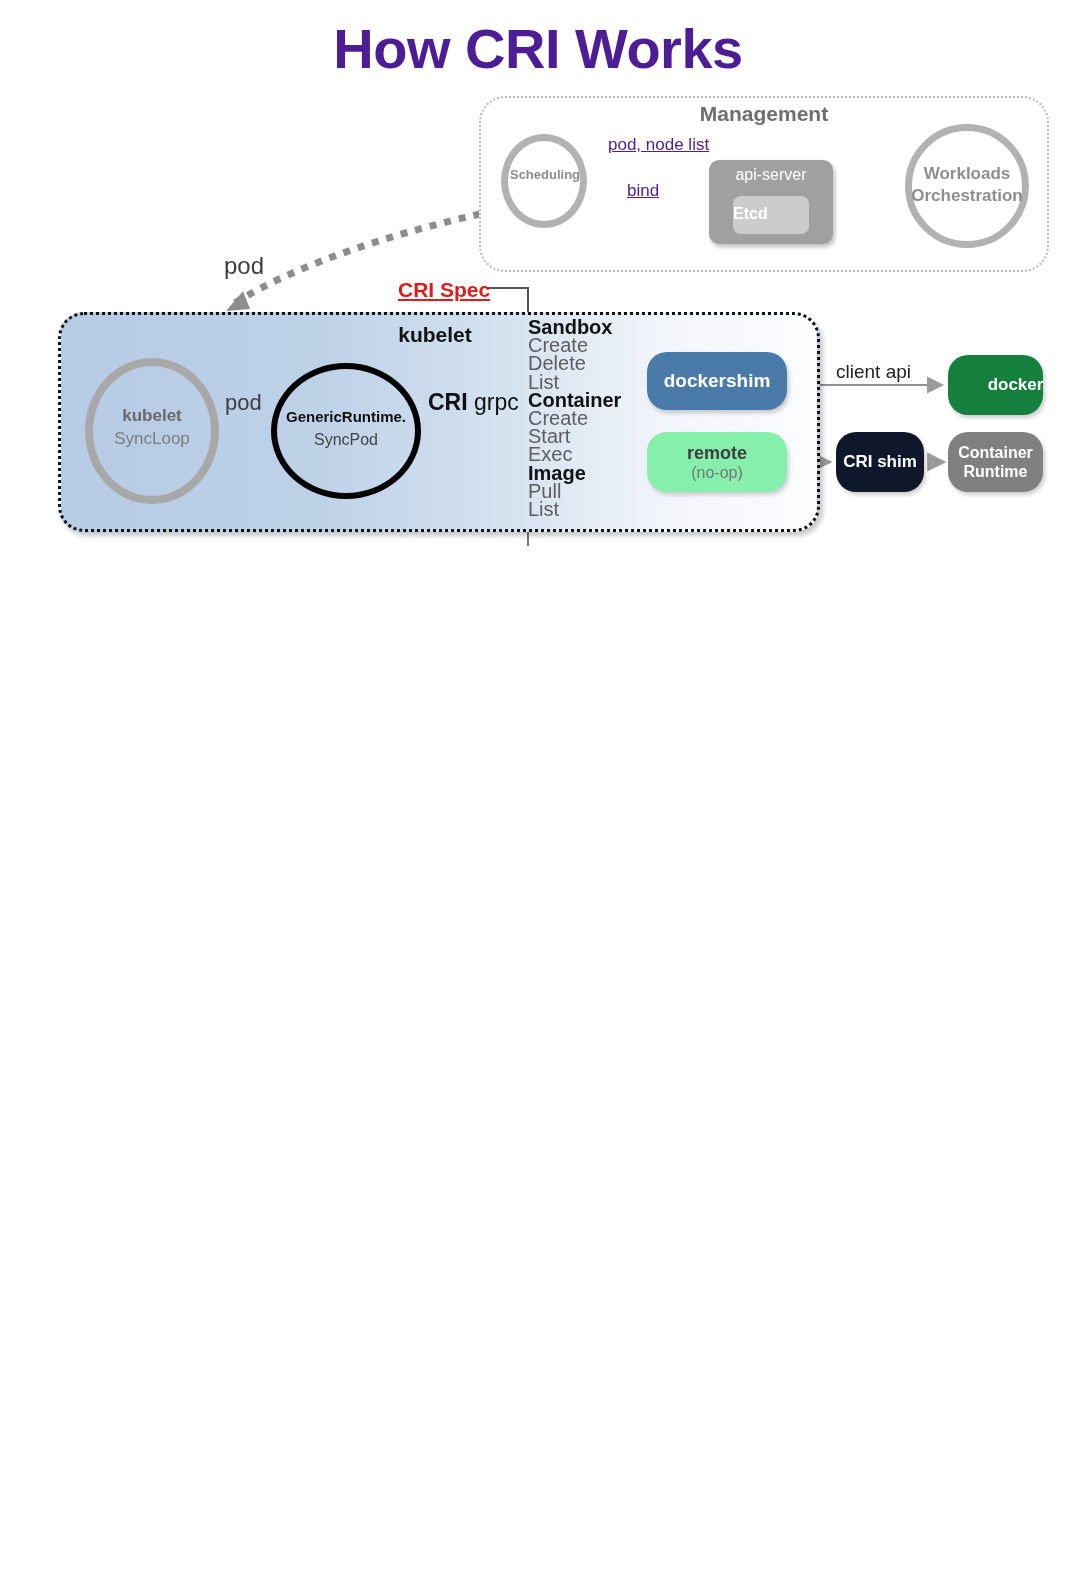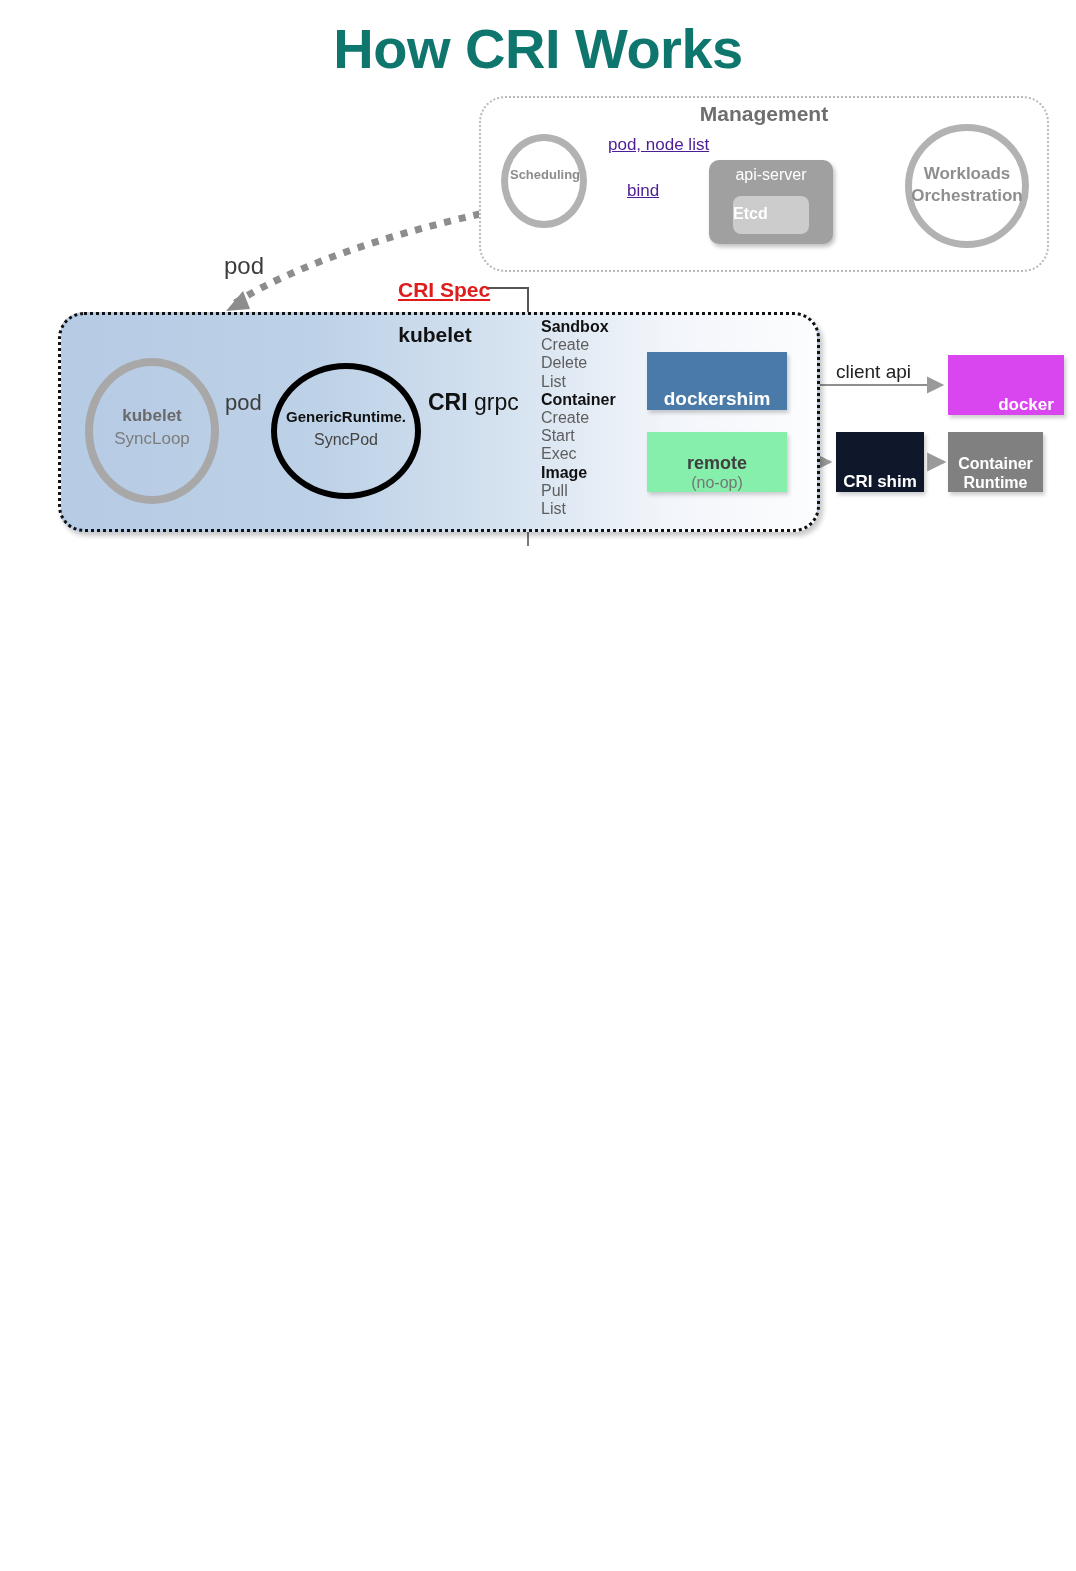--- a/index.html
+++ b/index.html
@@ -22,21 +22,21 @@
   }
 
   
   #title {
     position: absolute;
     left: 0; top: 16px;
     width: 1076px;
     text-align: center;
     font-size: 56px;
     font-weight: bold;
-    color: #0f766e;
+    color: #4c1d95;
     letter-spacing: -0.5px;
     font-family: "Liberation Sans", sans-serif;
   }
 
   
   #mgmt-box {
     position: absolute;
     left: 479px; top: 96px;
     width: 570px; height: 176px;
     border: 2px dotted #b9b9b9;
@@ -221,40 +221,40 @@
     left: 428px; top: 389px;
     font-size: 23px;
     color: #111111;
     white-space: nowrap;
   }
   #lbl-cri-grpc b { font-weight: bold; }
 
   
   #cri-list {
     position: absolute;
-    left: 541px; top: 318px;
+    left: 528px; top: 318px;
     width: 105px;
-    font-size: 16px;
+    font-size: 20px;
     line-height: 18.2px;
     color: #5e5e5e;
   }
   #cri-list .grp {
     font-weight: bold;
     color: #111111;
   }
 
   
   .rbox {
     position: absolute;
-    border-radius: 0;
+    border-radius: 20px;
     box-sizing: border-box;
     display: flex;
     flex-direction: column;
     align-items: center;
-    justify-content: flex-end;
+    justify-content: center;
     text-align: center;
   }
   #dockershim-box {
     left: 647px; top: 352px;
     width: 140px; height: 58px;
     background: #4a7aa8;
     box-shadow: 2px 3px 4px rgba(0,0,0,0.20);
   }
   #dockershim-box .t1 {
     font-size: 19px; font-weight: bold; color: #ffffff;
@@ -263,22 +263,22 @@
     left: 647px; top: 432px;
     width: 140px; height: 60px;
     background: #86efac;
     box-shadow: 2px 3px 4px rgba(0,0,0,0.18);
   }
   #remote-box .t1 { font-size: 18px; font-weight: bold; color: #3f3f3f; }
   #remote-box .t2 { font-size: 16px; color: #757575; }
 
   #docker-box {
     left: 948px; top: 355px;
-    width: 116px; height: 60px;
-    background: #d946ef;
+    width: 95px; height: 60px;
+    background: #15803d;
     box-shadow: 2px 3px 4px rgba(0,0,0,0.20);
     padding-left: 40px;
   }
   #docker-box .t1 { font-size: 17px; font-weight: bold; color: #ffffff; }
 
   #crishim-box {
     left: 836px; top: 432px;
     width: 88px; height: 60px;
     background: #0f172a;
     box-shadow: 2px 3px 4px rgba(0,0,0,0.20);

